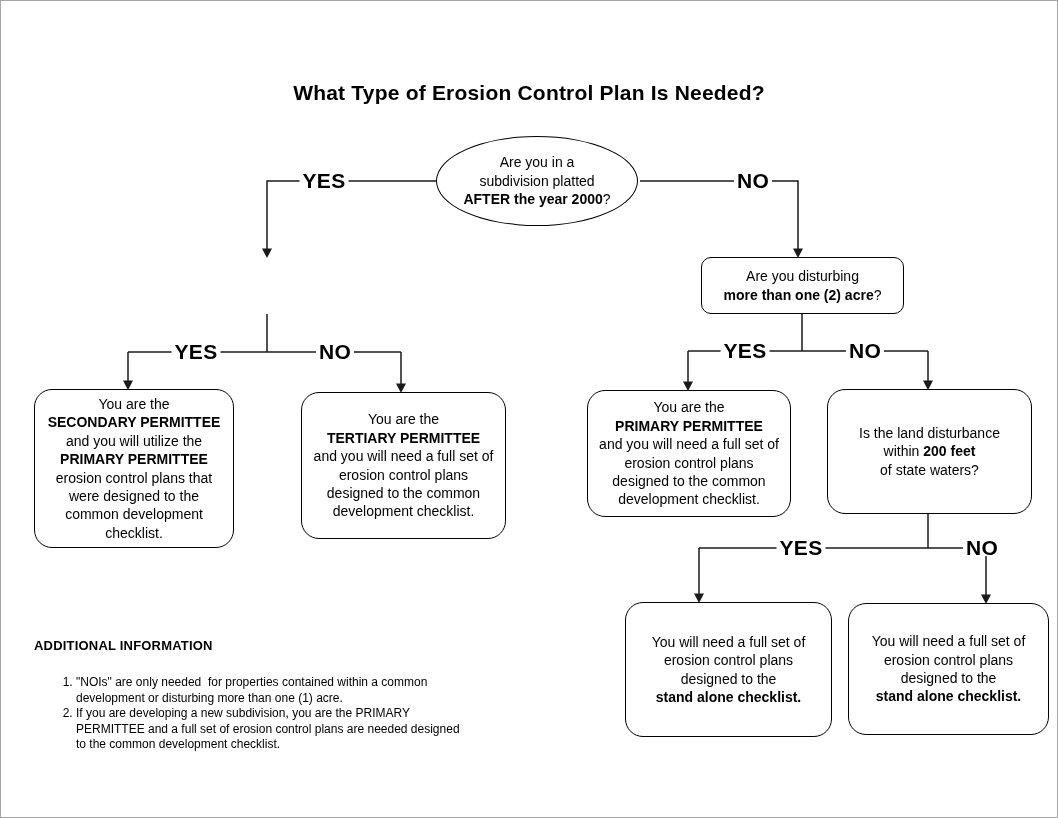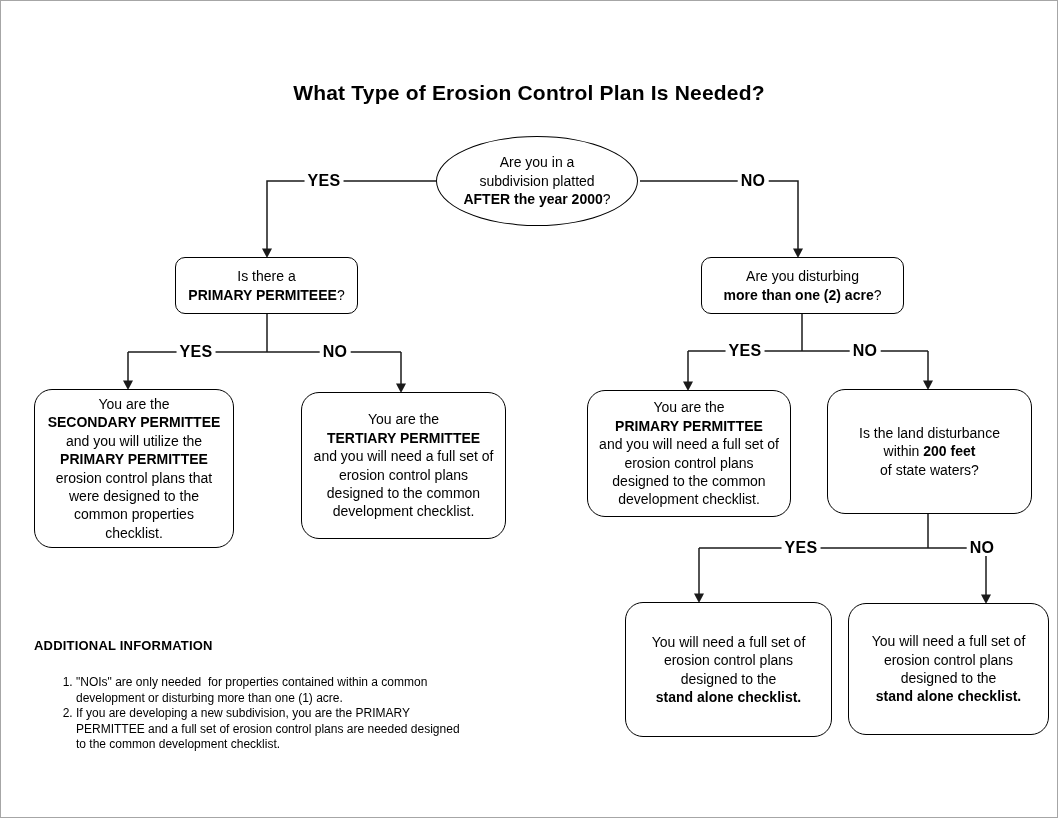--- a/index.html
+++ b/index.html
@@ -44,21 +44,21 @@
   }
   .ellipse { border-radius: 50%; align-items: center; }
   .decision { border-radius: 10px; }
   .result { border-radius: 18px; }
   .b { font-weight: bold; }
   .edge-label {
     position: absolute;
     transform: translate(-50%, -50%);
     background: #ffffff;
     padding: 0 3px;
-    font-size: 16px;
+    font-size: 21px;
     font-weight: bold;
     line-height: 16px;
     letter-spacing: 0.3px;
   }
   .addinfo {
     position: absolute;
     left: 33px;
     top: 637px;
     width: 430px;
   }
@@ -127,38 +127,34 @@
 
   <div class="edge-label" style="left:323px; top:180px;">YES</div>
   <div class="edge-label" style="left:752px; top:180px;">NO</div>
   <div class="edge-label" style="left:195px; top:351px;">YES</div>
   <div class="edge-label" style="left:334px; top:351px;">NO</div>
   <div class="edge-label" style="left:744px; top:350px;">YES</div>
   <div class="edge-label" style="left:864px; top:350px;">NO</div>
   <div class="edge-label" style="left:800px; top:547px;">YES</div>
   <div class="edge-label" style="left:981px; top:547px;">NO</div>
 
-  <div class="node decision" style="left:174px; top:256px; width:183px; height:57px;">
-    <div>Is there a</div>
-    <div><span class="b">PRIMARY PERMITEEE</span><span>?</span></div>
-  </div>
 
   <div class="node decision" style="left:700px; top:256px; width:203px; height:57px;text-align:center;">
     <div>Are you disturbing</div>
     <div><span class="b">more than one (2) acre</span><span>?</span></div>
   </div>
 
   <div class="node result" style="left:33px; top:388px; width:200px; height:159px;">
     <div>You are the</div>
     <div class="b">SECONDARY PERMITTEE</div>
     <div>and you will utilize the</div>
     <div class="b">PRIMARY PERMITTEE</div>
     <div>erosion control plans that</div>
     <div>were designed to the</div>
-    <div>common properties</div>
+    <div>common development</div>
     <div>checklist.</div>
   </div>
 
   <div class="node result" style="left:300px; top:391px; width:205px; height:147px;">
     <div>You are the</div>
     <div class="b">TERTIARY PERMITTEE</div>
     <div>and you will need a full set of</div>
     <div>erosion control plans</div>
     <div>designed to the common</div>
     <div>development checklist.</div>

